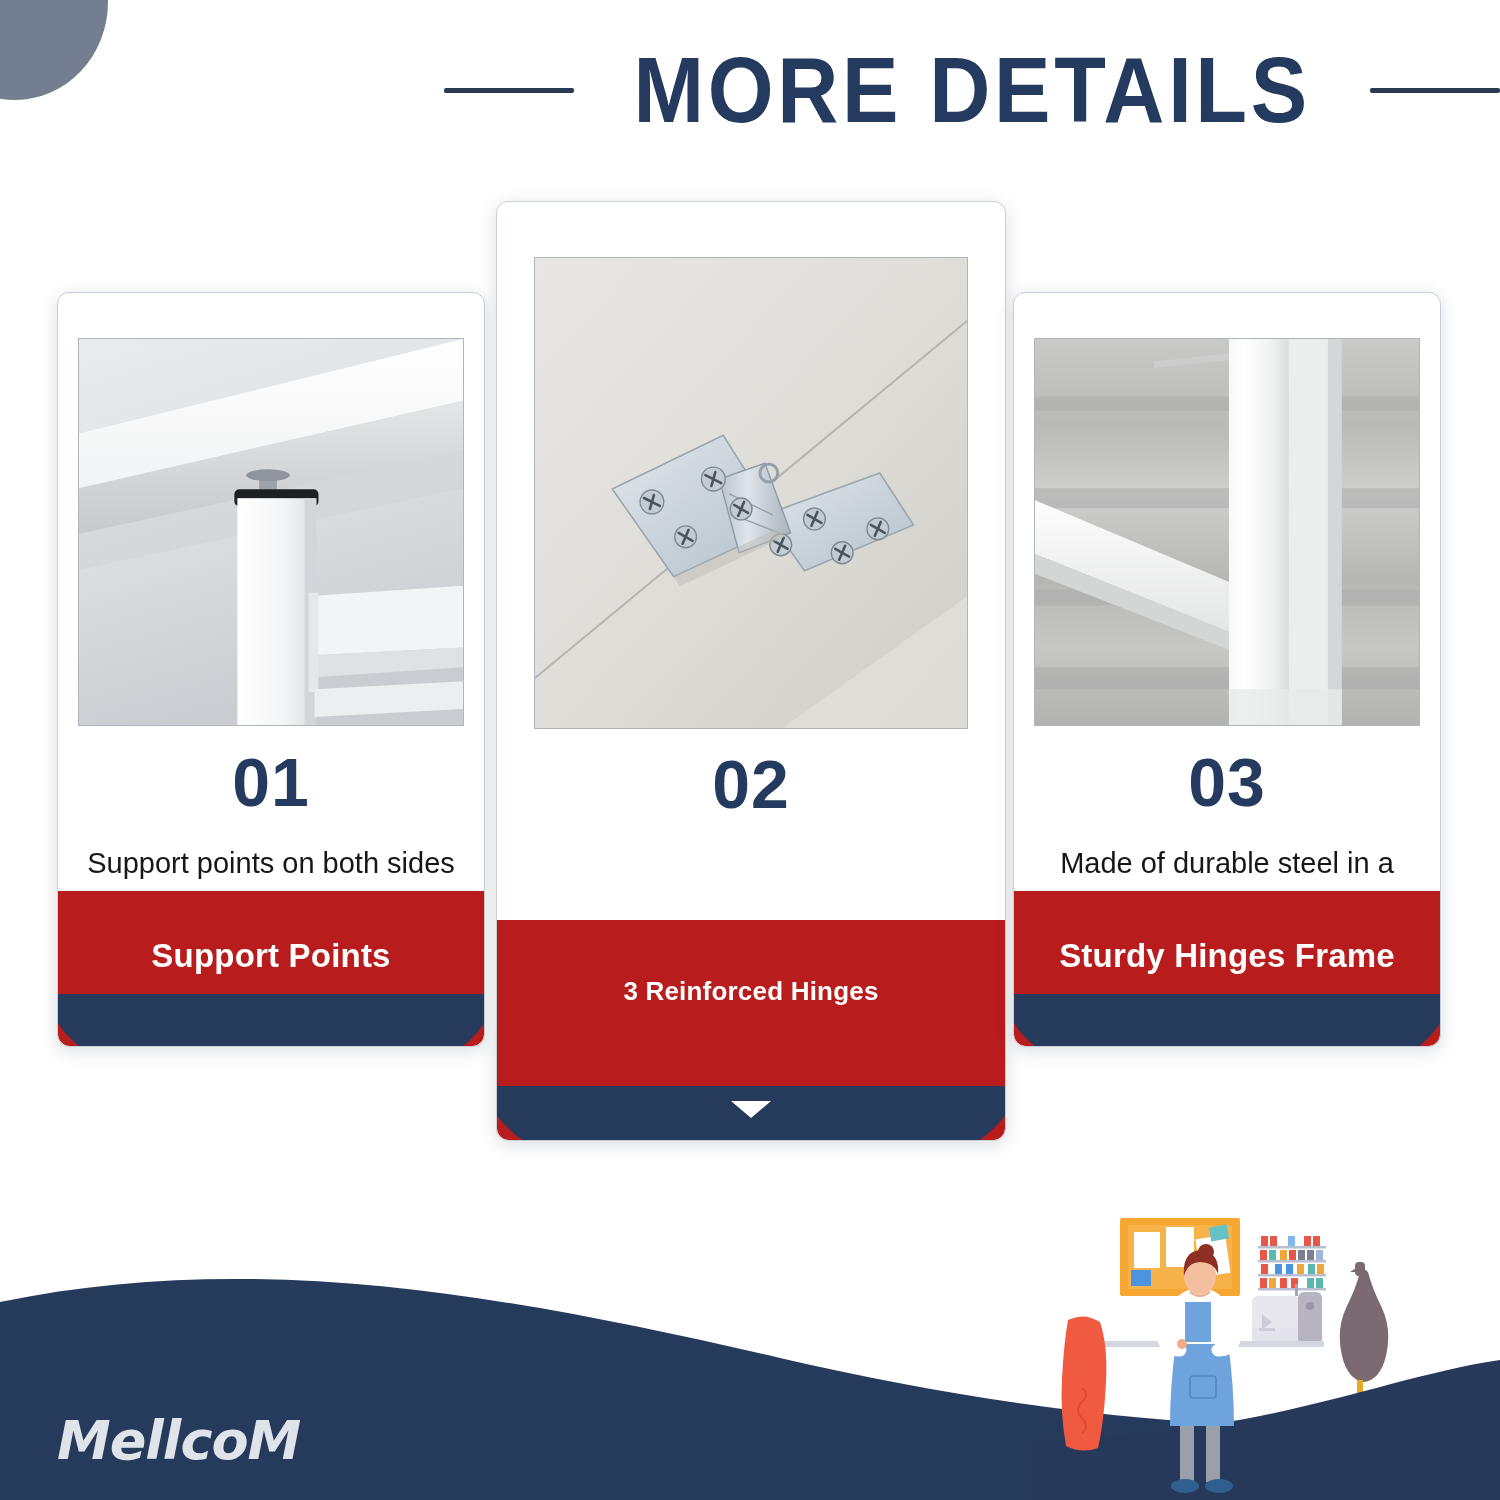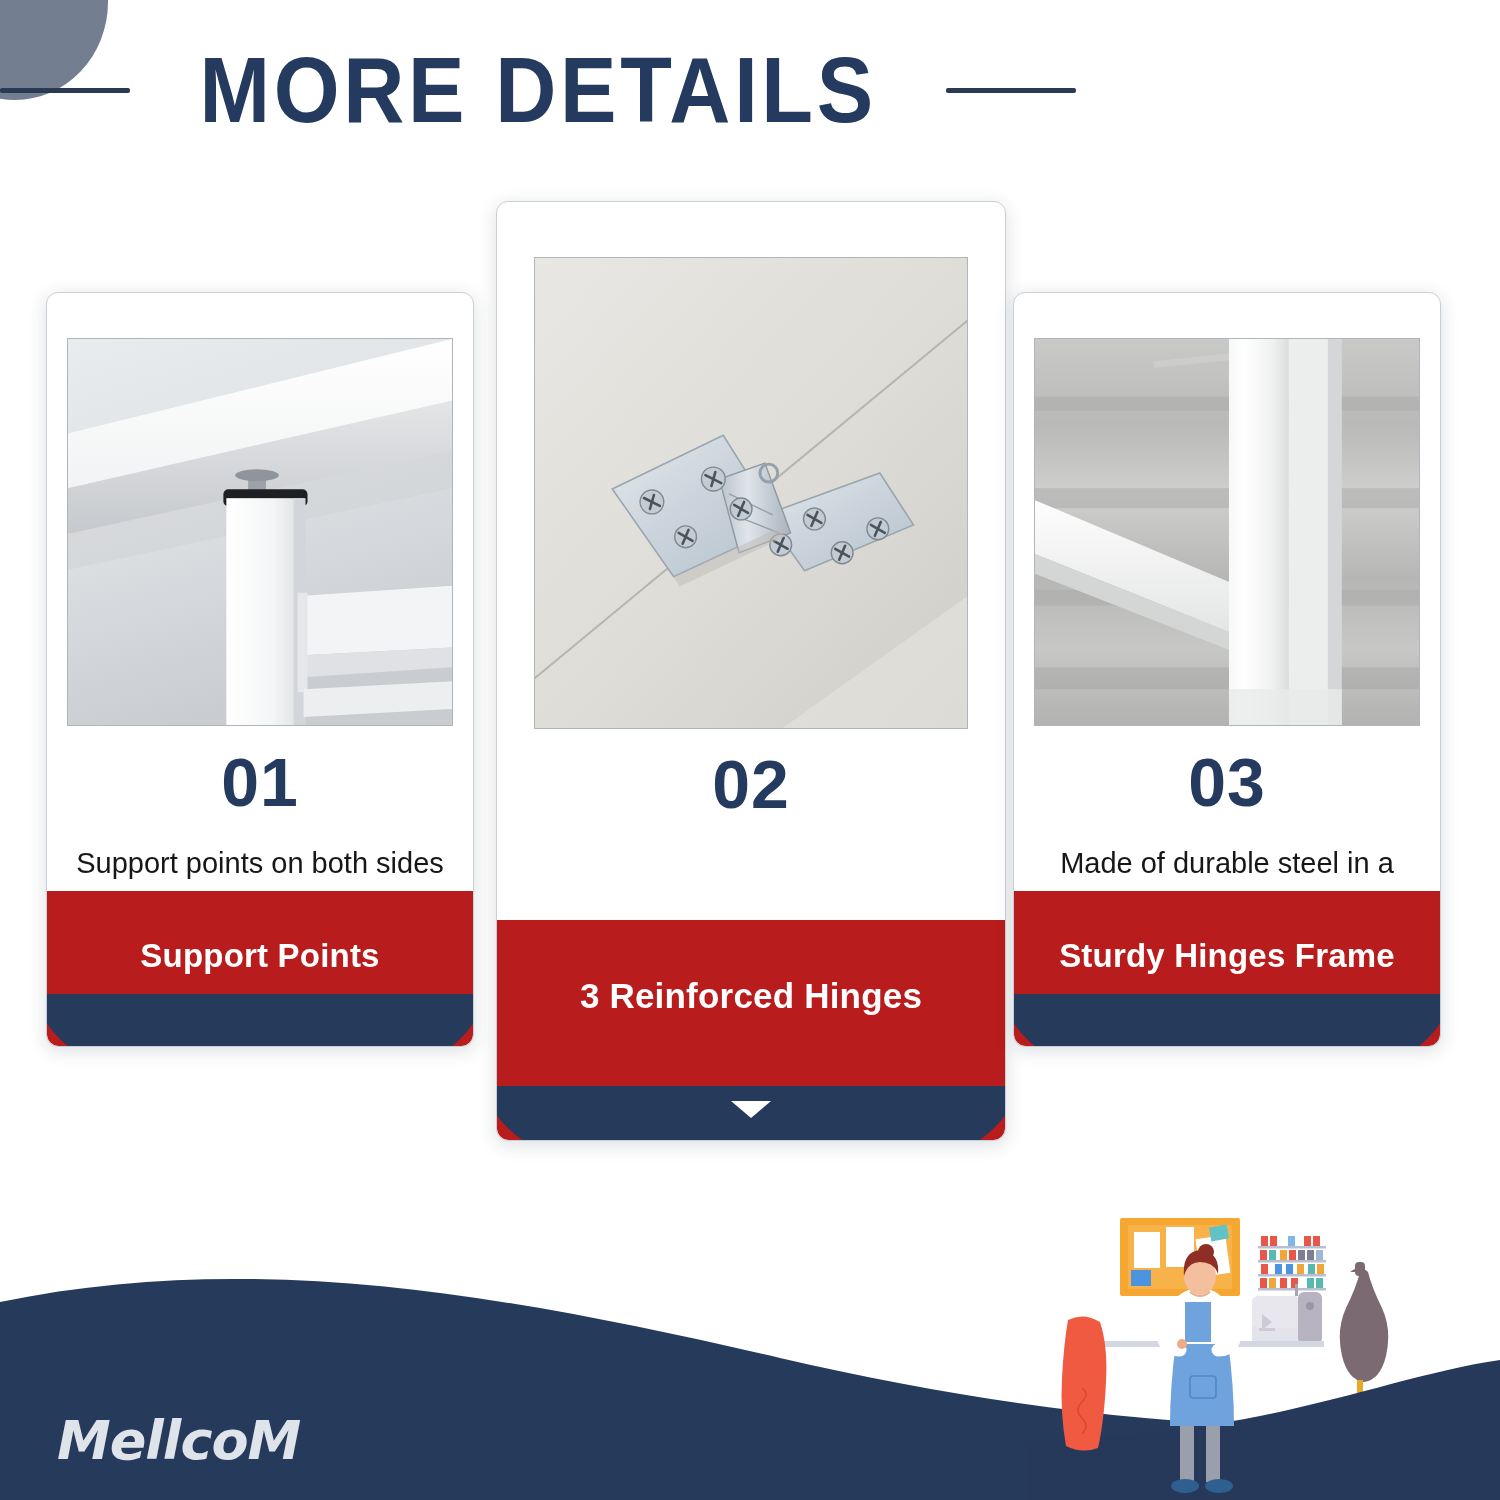--- a/index.html
+++ b/index.html
@@ -33,22 +33,22 @@
 
   
   .header {
     position: absolute;
     left: 0;
     top: 30px;
     width: 1500px;
     height: 120px;
     display: flex;
     align-items: center;
-    justify-content: flex-start;
-    gap: 40px;
+    justify-content: flex-end;
+    gap: 30px;
   }
   .rule {
     width: 130px;
     height: 5px;
     background: #2a3a52;
     border-radius: 2px;
   }
   .page-title {
     font-family: "Liberation Sans Narrow", "Liberation Sans", sans-serif;
     font-size: 92px;
@@ -71,21 +71,21 @@
 
   .card {
     position: absolute;
     background: #ffffff;
     border: 1px solid #c9cfd6;
     border-radius: 12px;
     box-shadow: 0 4px 18px rgba(40,50,70,0.16);
     overflow: hidden;
   }
   .card.side  { width: 428px; height: 755px; top: 292px; }
-  .card.c1 { left: 46px; }
+  .card.c1 { left: 57px; }
   .card.c3 { left: 1013px; }
   .card.mid {
     left: 496px; top: 201px;
     width: 510px; height: 940px;
   }
 
   .card-photo {
     position: absolute;
     left: 20px;
     right: 20px;
@@ -150,21 +150,21 @@
   .card-footer-label {
     position: absolute;
     left: 0; right: 0;
     top: 46px;
     text-align: center;
     color: #ffffff;
     font-size: 33px;
     font-weight: bold;
     letter-spacing: 0.2px;
   }
-  .card.mid .card-footer-label { font-size: 35px; top: 56px; }
+  .card.mid .card-footer-label { font-size: 26px; top: 56px; }
 
   .chevron-down {
     position: absolute;
     left: 50%;
     transform: translateX(-50%);
     bottom: 22px;
     width: 0; height: 0;
     border-left: 20px solid transparent;
     border-right: 20px solid transparent;
     border-top: 17px solid #ffffff;

